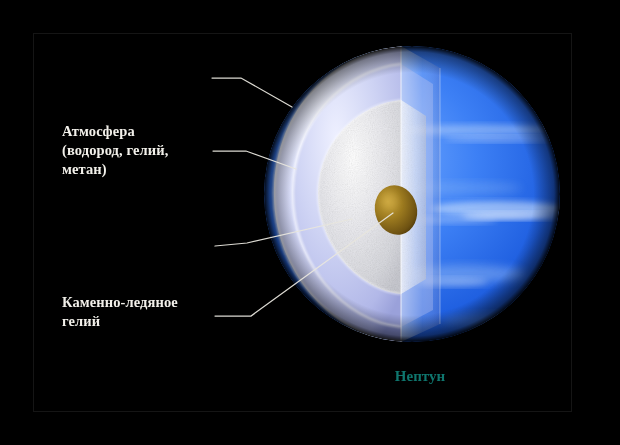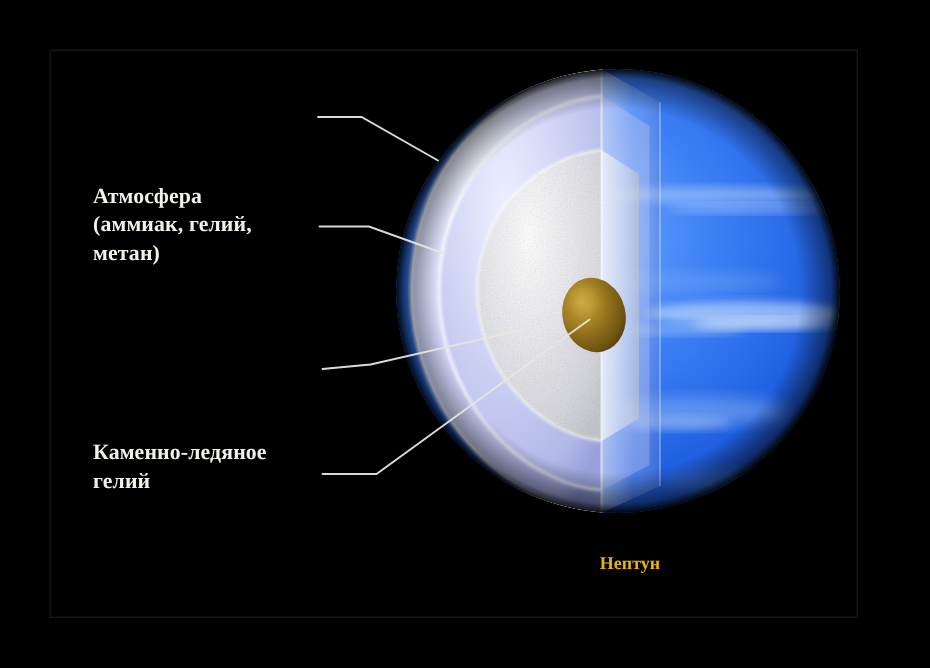--- a/index.html
+++ b/index.html
@@ -65,23 +65,23 @@
   #label-atmosphere       { left: 62px; top: 122px; width: 160px; }
   #label-mantle           { left: 62px; top: 213px; width: 160px; }
   #label-core             { left: 62px; top: 293px; width: 165px; }
 
   #planet-name {
     position: absolute;
     left: 340px;
     top: 368px;
     width: 160px;
     text-align: center;
-    color: #eab308;
+    color: #0f766e;
     font-weight: bold;
-    font-size: 12px;
+    font-size: 15px;
   }
 
   
   #leaders {
     position: absolute;
     left: 0;
     top: 0;
     width: 620px;
     height: 445px;
     pointer-events: none;
@@ -263,21 +263,21 @@
     <g stroke="#e8e6de" stroke-width="1.25" fill="none" stroke-linecap="round" opacity="0.95">
       <polyline points="212,78 241,78 292,107"></polyline>
       <polyline points="213,151 246,151 296,169"></polyline>
       <polyline points="215,246 247,243 352,219"></polyline>
       <polyline points="215,316 251,316 393,213"></polyline>
     </g>
   </svg>
 
 
   <div class="label" id="label-atmosphere">Атмосфера
-(аммиак, гелий,
+(водород, гелий,
 метан)</div>
 
 
   <div class="label" id="label-core">Каменно-ледяное
 гелий</div>
 
   <div id="planet-name">Нептун</div>
 
 
 </div>

